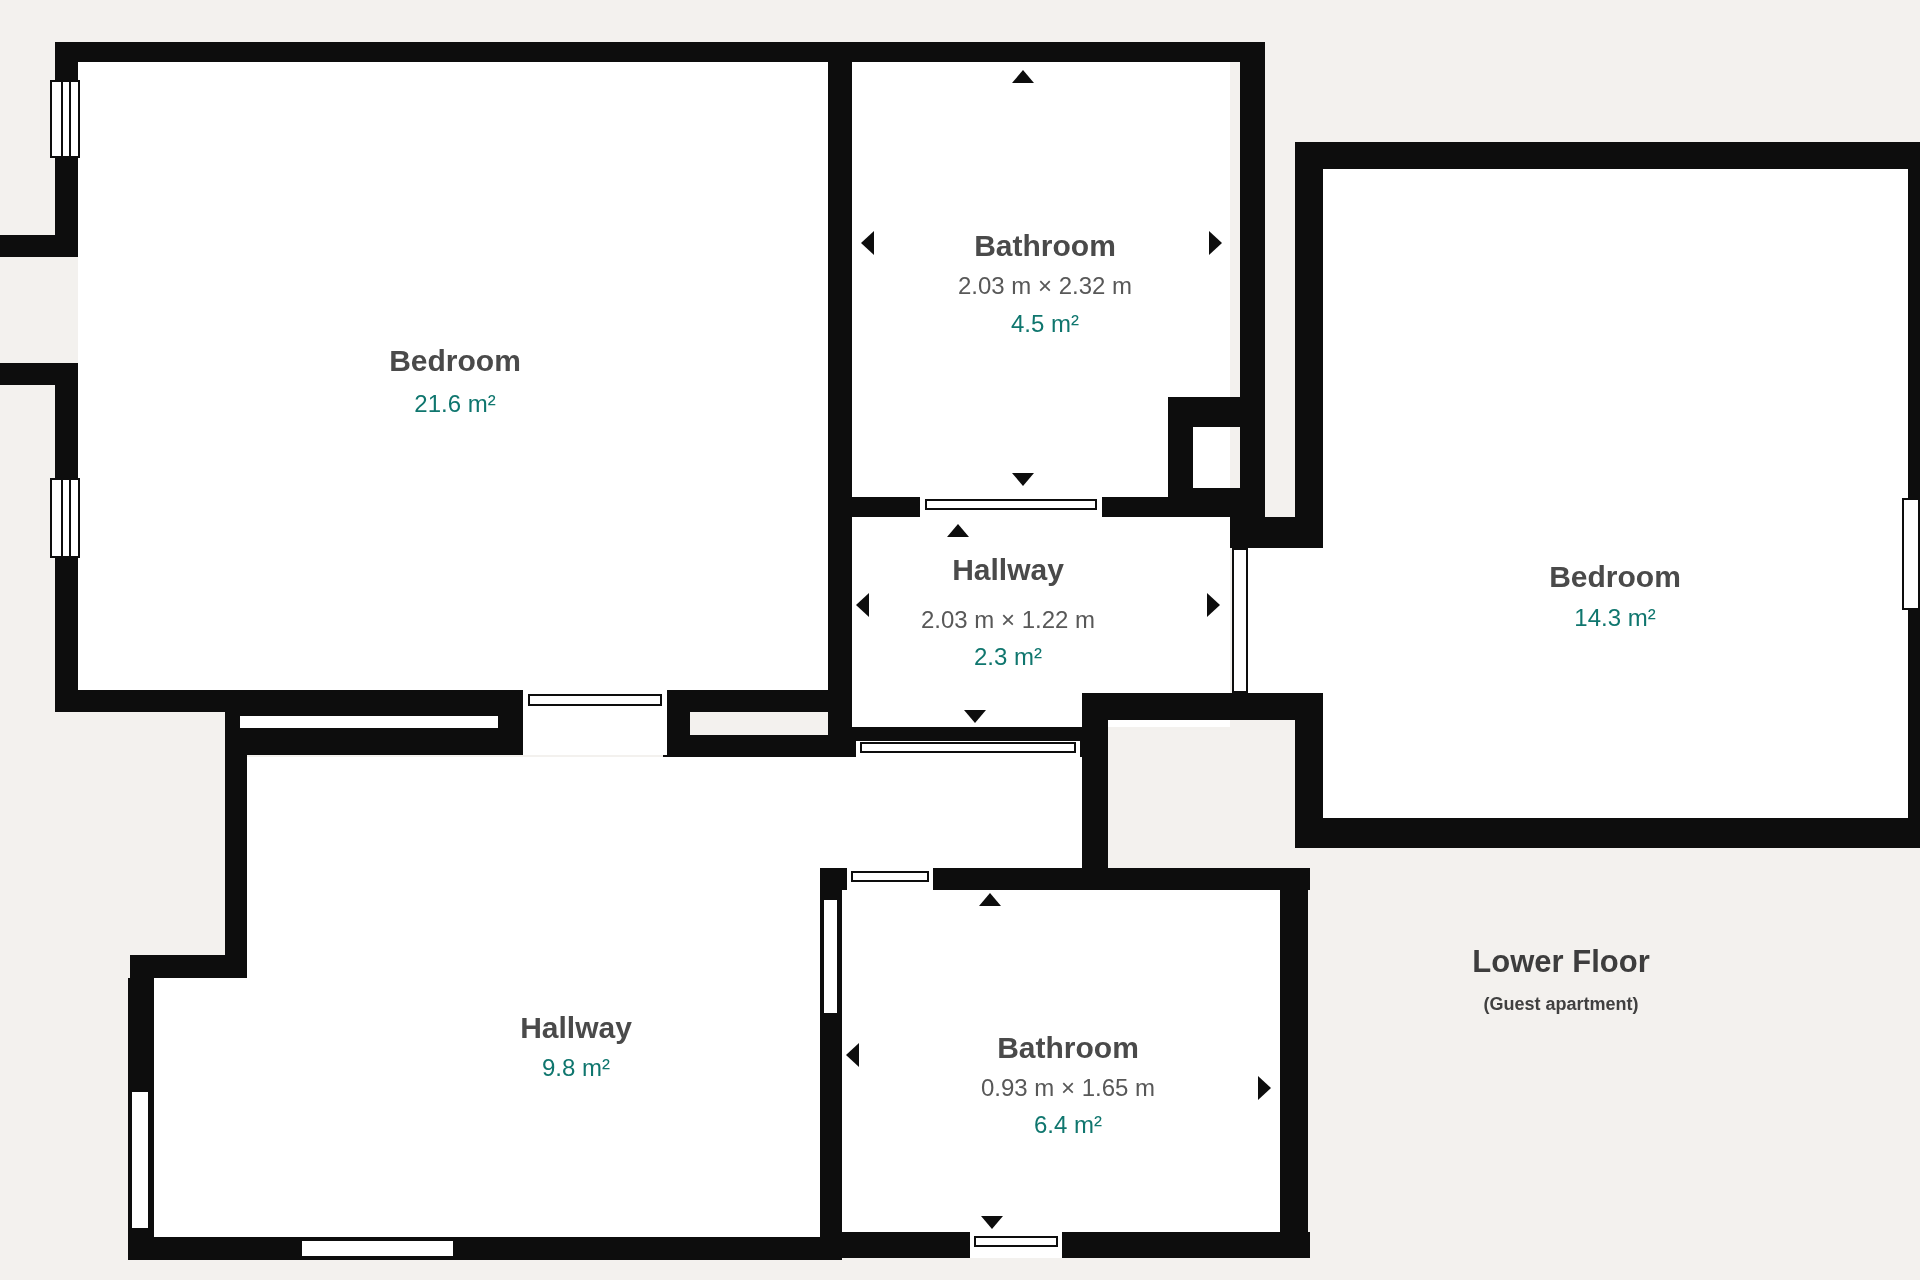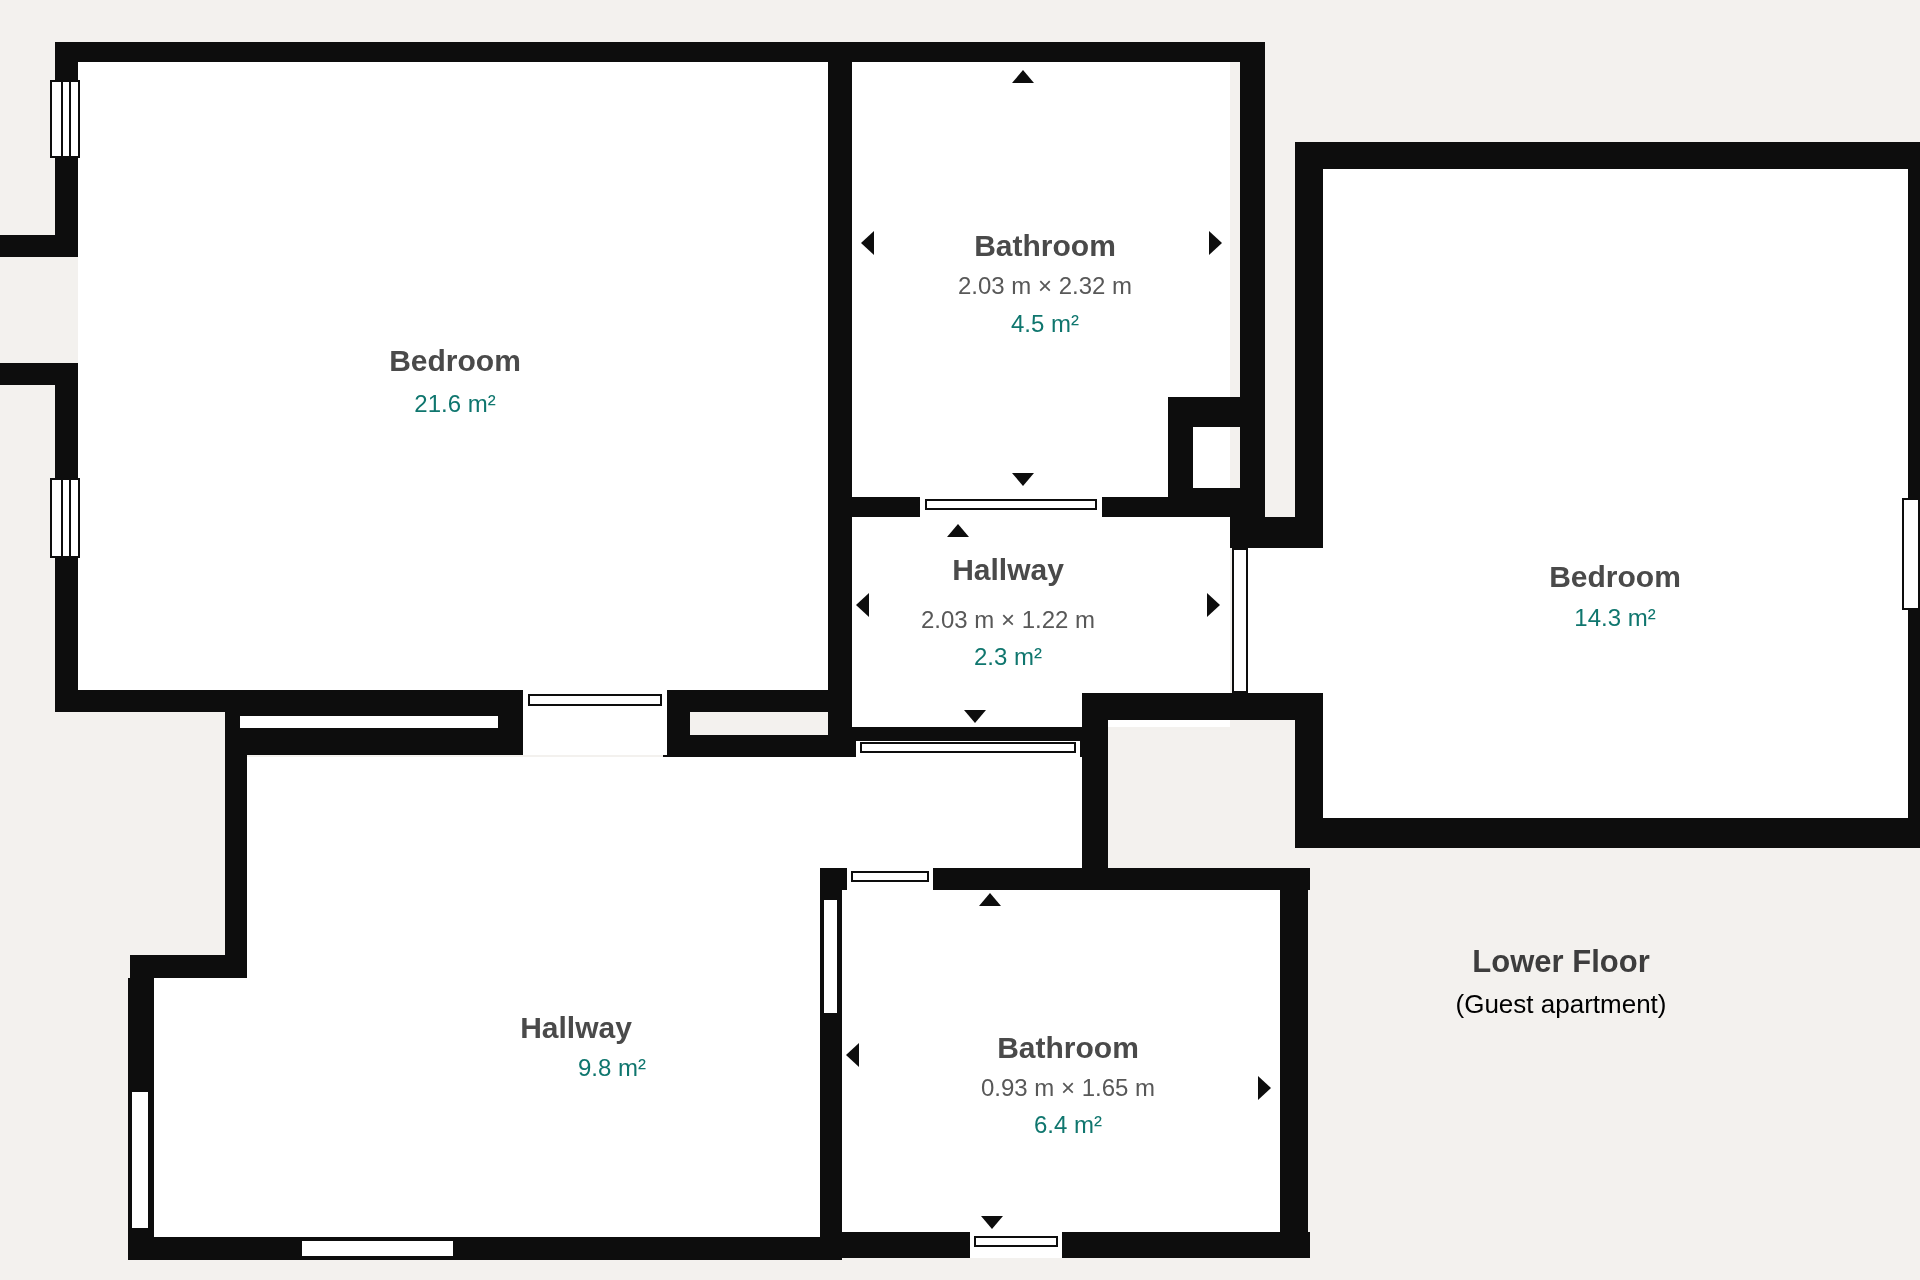--- a/index.html
+++ b/index.html
@@ -15,21 +15,21 @@
   .arr{position:absolute;width:0;height:0;}
   .arr.up{border-left:11px solid transparent;border-right:11px solid transparent;border-bottom:13px solid #0d0d0d;}
   .arr.down{border-left:11px solid transparent;border-right:11px solid transparent;border-top:13px solid #0d0d0d;}
   .arr.left{border-top:12px solid transparent;border-bottom:12px solid transparent;border-right:13px solid #0d0d0d;}
   .arr.right{border-top:12px solid transparent;border-bottom:12px solid transparent;border-left:13px solid #0d0d0d;}
   .lbl{position:absolute;transform:translate(-50%,-50%);white-space:nowrap;text-align:center;}
   .room-title{font-size:30px;font-weight:bold;color:#4a4a4a;}
   .room-dims{font-size:24px;color:#585858;}
   .room-area{font-size:24px;color:#0f766e;}
   .floor-title{font-size:31px;font-weight:bold;color:#3d3d3d;}
-  .floor-sub{font-size:26px;font-weight:normal;color:#000000;}
+  .floor-sub{font-size:18px;font-weight:bold;color:#404040;}
 </style>
 </head>
 <body>
 
 <div class="stage">
 
   <div class="room" style="left:78px;top:62px;width:750px;height:628px;"></div>
   <div class="room" style="left:852px;top:62px;width:378px;height:435px;"></div>
   <div class="room" style="left:852px;top:517px;width:378px;height:210px;"></div>
   <div class="room" style="left:1323px;top:169px;width:585px;height:649px;"></div>
@@ -114,21 +114,21 @@
   <div class="lbl room-area" style="left:1045px;top:324px;">4.5 m²</div>
 
   <div class="lbl room-title" style="left:1008px;top:570px;">Hallway</div>
   <div class="lbl room-dims" style="left:1008px;top:620px;">2.03 m × 1.22 m</div>
   <div class="lbl room-area" style="left:1008px;top:657px;">2.3 m²</div>
 
   <div class="lbl room-title" style="left:1615px;top:577px;">Bedroom</div>
   <div class="lbl room-area" style="left:1615px;top:618px;">14.3 m²</div>
 
   <div class="lbl room-title" style="left:576px;top:1028px;">Hallway</div>
-  <div class="lbl room-area" style="left:576px;top:1068px;margin-left:36px;">9.8 m²</div>
+  <div class="lbl room-area" style="left:576px;top:1068px;">9.8 m²</div>
 
   <div class="lbl room-title" style="left:1068px;top:1048px;">Bathroom</div>
   <div class="lbl room-dims" style="left:1068px;top:1088px;">0.93 m × 1.65 m</div>
   <div class="lbl room-area" style="left:1068px;top:1125px;">6.4 m²</div>
 
   <div class="lbl floor-title" style="left:1561px;top:962px;text-align:center;">Lower Floor</div>
   <div class="lbl floor-sub" style="left:1561px;top:1004px;">(Guest apartment)</div>
 
 </div>
 

